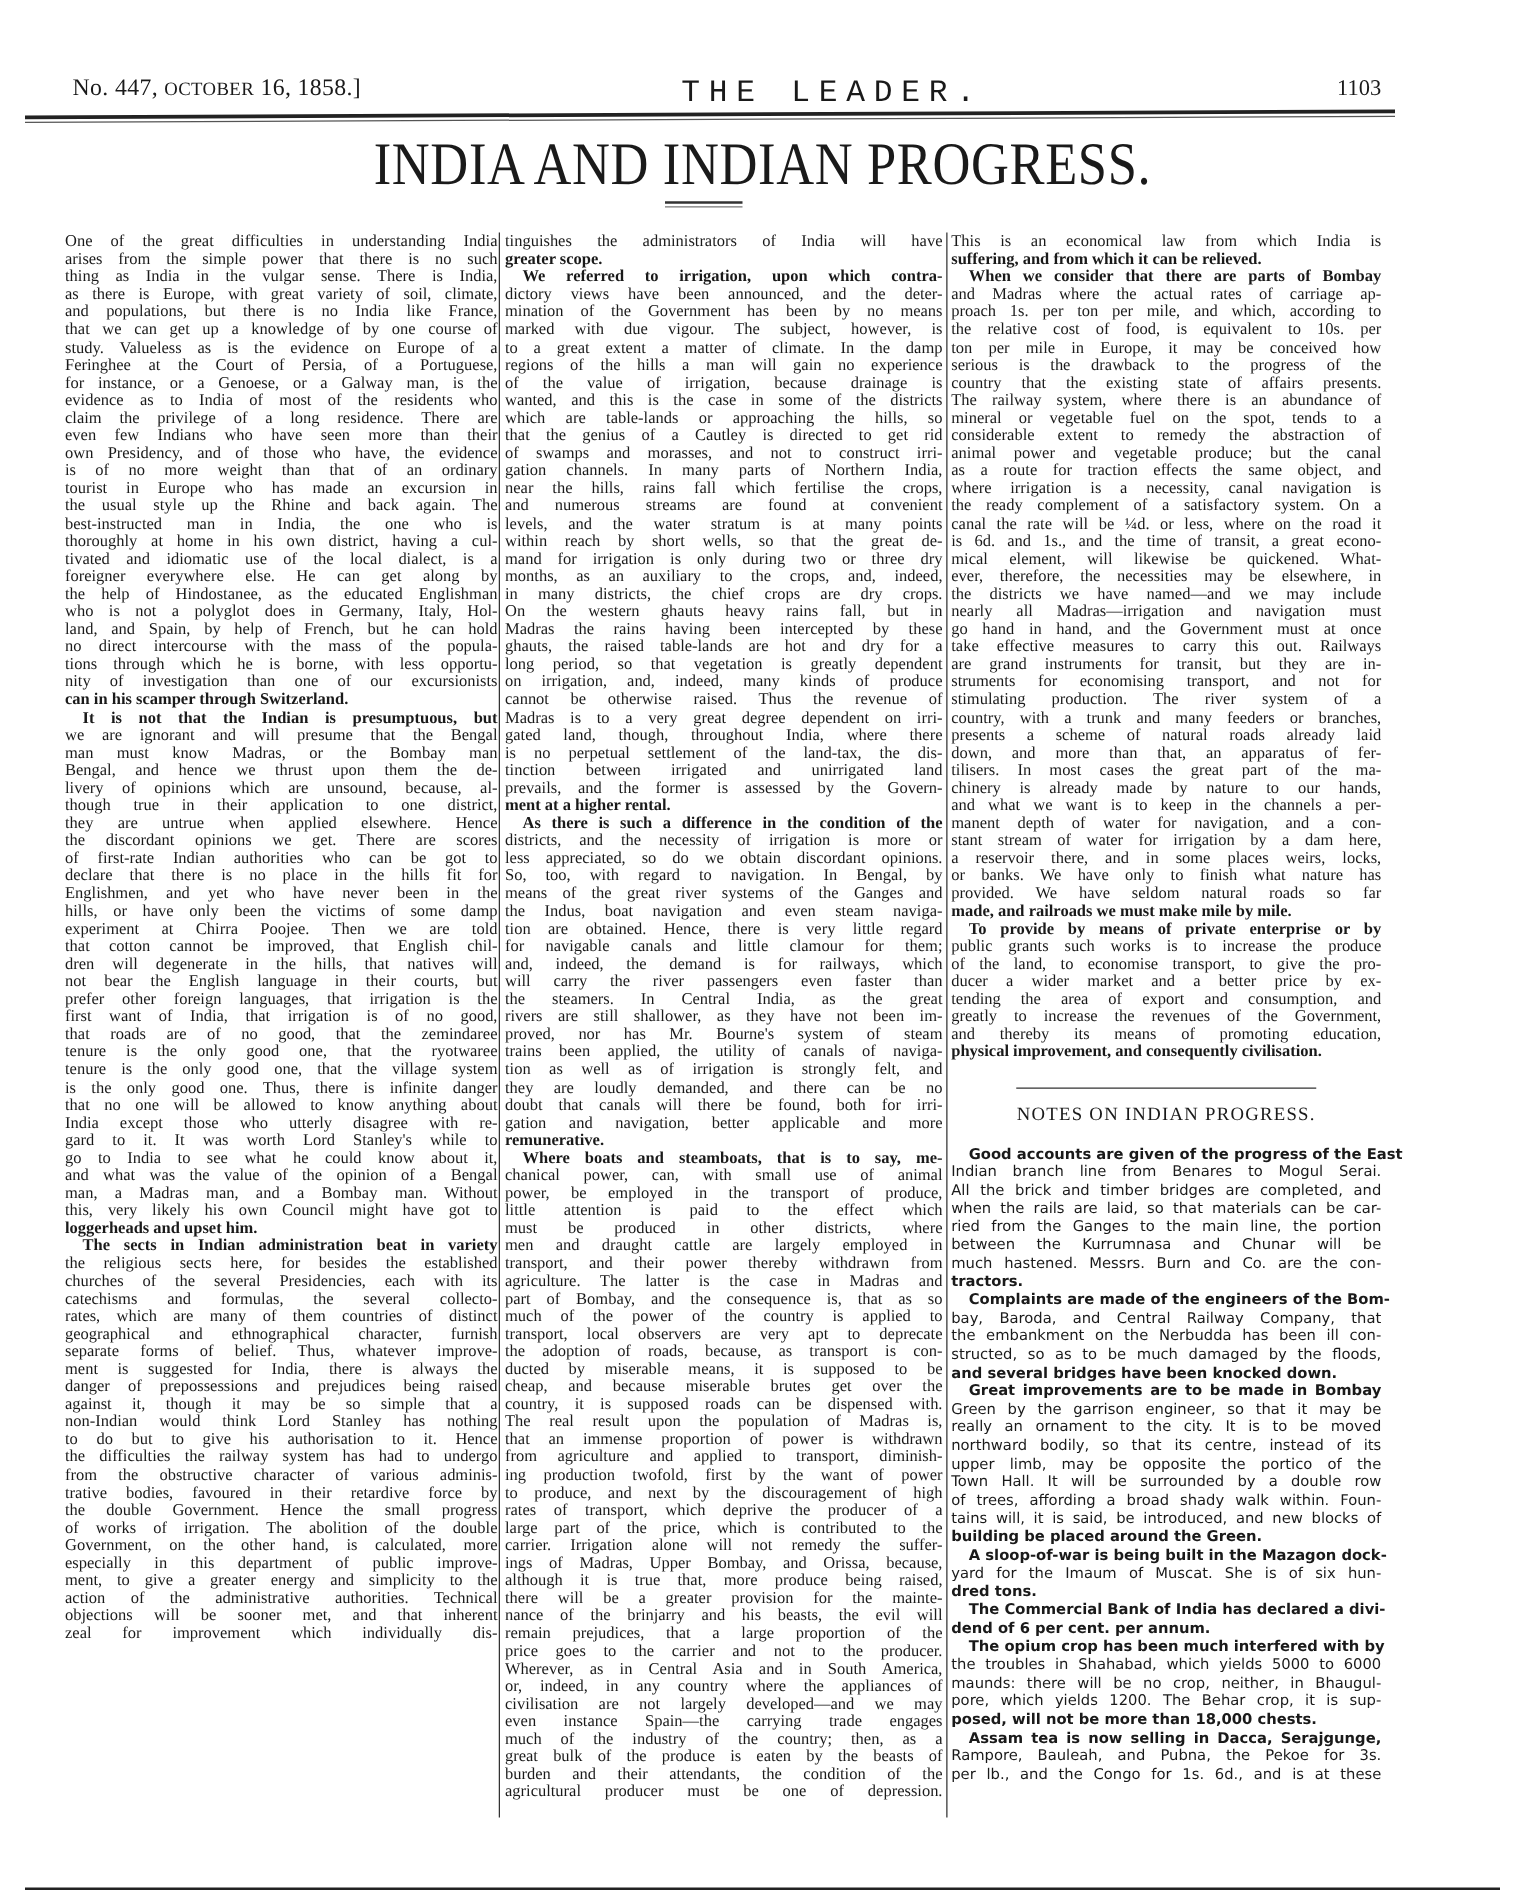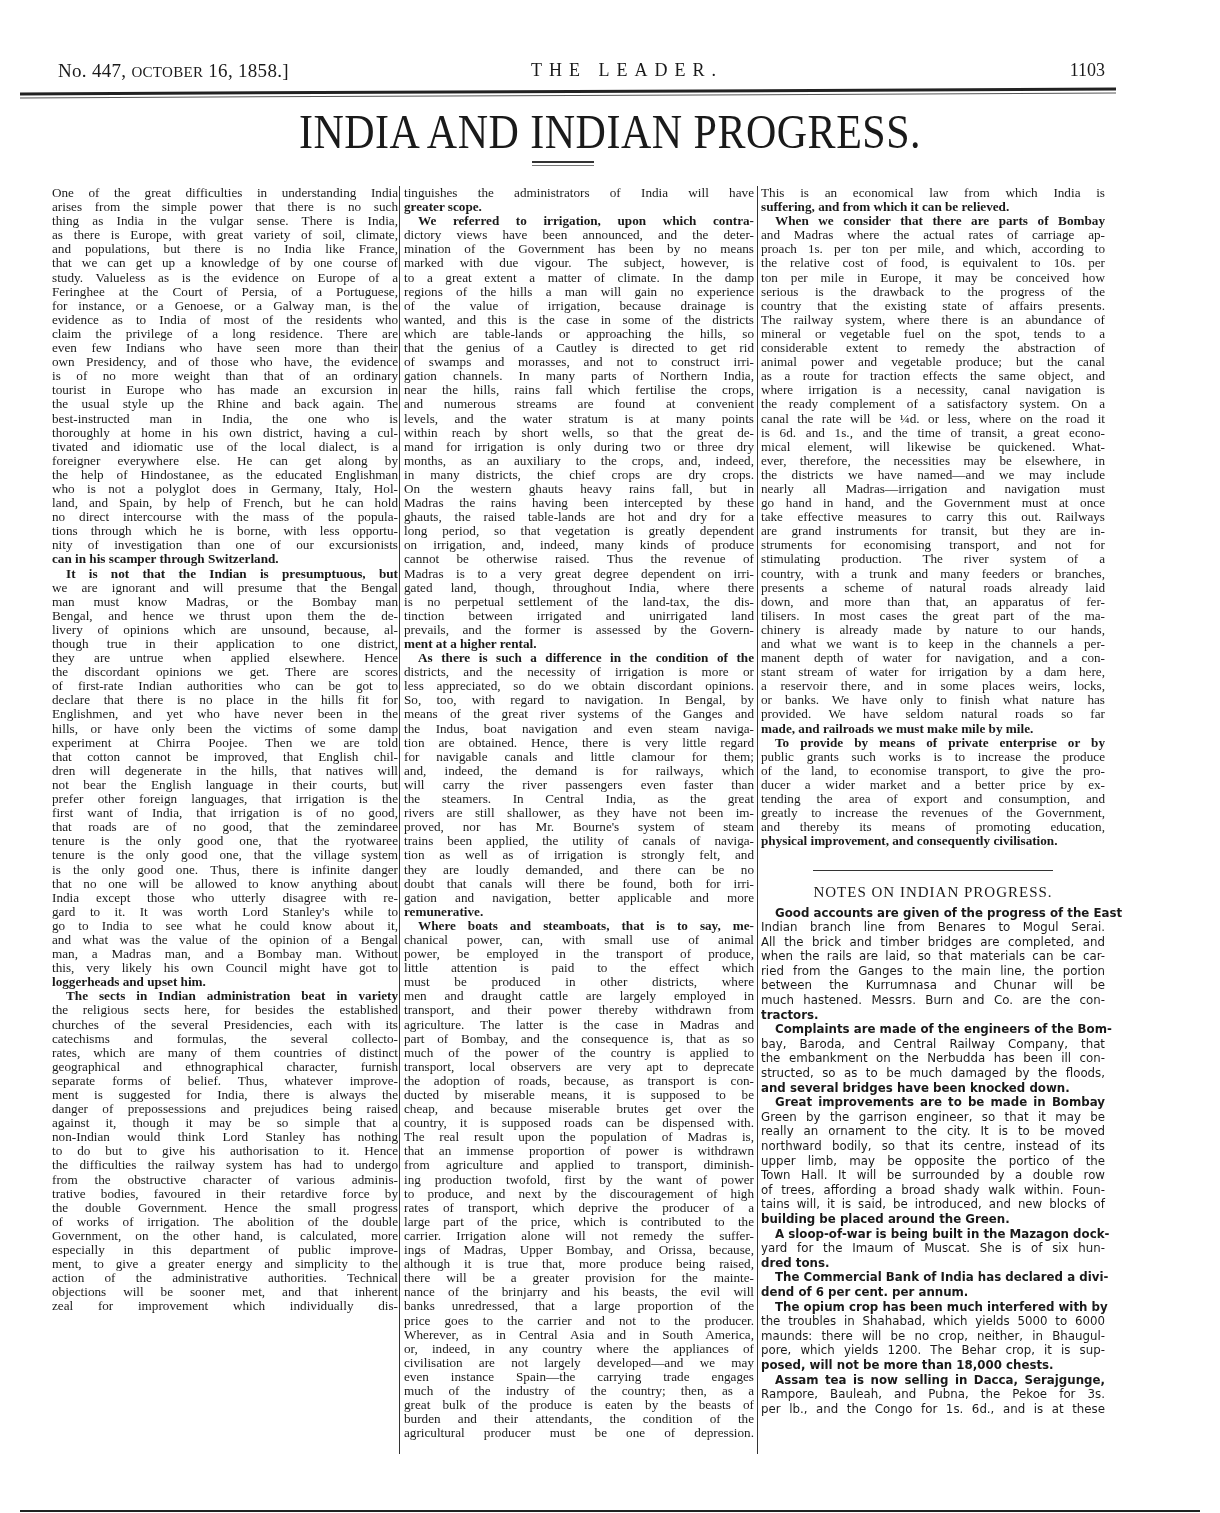--- a/index.html
+++ b/index.html
@@ -1,39 +1,39 @@
 <!DOCTYPE html>
 <html><head>
 <meta charset="utf-8">
 <style>
   html, body { margin:0; padding:0; background:#ffffff; }
   body { width:1220px; height:1513px; position:relative; overflow:hidden;
          font-family: "Liberation Serif", "DejaVu Serif", serif; color:#1a1a1a; }
   .header { position:absolute; left:58px; top:60px; width:1055px; height:30px; }
   .hdr-left { position:absolute; left:0; top:0; font-size:19px; letter-spacing:0.3px;text-align:center; }
   .hdr-left .sc { font-size:15px; }
-  .hdr-center { position:absolute; left:473px; top:0; font-size:18px; letter-spacing:7px; }
+  .hdr-center { position:absolute; left:487px; top:0; font-size:25px; letter-spacing:7px;font-family:Liberation Mono, monospace; }
   .hdr-right { position:absolute; right:8px; top:0; font-size:18px; font-weight:normal; }
   .rule-thick { position:absolute; left:20px; top:90px; width:1096px; height:3px; background:#222; transform:rotate(-0.25deg); }
   .rule-thin { position:absolute; left:20px; top:95px; width:1096px; height:1px; background:#555; transform:rotate(-0.25deg); }
   .main-title { position:absolute; left:0; width:1220px; top:108px; text-align:center;
                 font-size:42px; letter-spacing:0.5px; font-weight:normal; transform:scaleY(1.15); }
   .title-rule { position:absolute; left:532px; top:161px; width:62px; height:2px; background:#333; }
   .title-rule2 { position:absolute; left:532px; top:165px; width:62px; height:1px; background:#777; }
   .col { position:absolute; top:186px; font-size:13.2px; line-height:14.1px; }
   .col1 { left:52px; width:346px; }
   .col2 { left:404px; width:350px; }
   .col3 { left:761px; width:344px; }
   .vrule { position:absolute; width:1px; background:#333; }
   .line { white-space:nowrap; text-align:justify; text-align-last:justify; height:14.1px; overflow:visible; }
   .line.last { text-align-last:left;font-weight:bold; }
   .line.indent { padding-left:14px;font-weight:bold; }
   .sec-title { text-align:center; font-size:15.5px; letter-spacing:1.2px; line-height:15px; }
   .col3 .notes-rule { width:240px; height:1px; background:#333; margin:22px auto 14px auto; }
-  .col3 .notes-title { text-align:center; font-size:15px; letter-spacing:1px; margin-bottom:6px; }
+  .col3 .notes-title { text-align:center; font-size:15px; letter-spacing:1px; margin-bottom:16px; }
   .notes { font-family: "DejaVu Sans", "Liberation Sans", sans-serif; font-size:11.8px; line-height:14.6px; }
   .notes .line { height:14.6px; }
   .bottom-rule { position:absolute; left:20px; top:1510px; width:1180px; height:2px; background:#222; }
 </style>
 </head>
 <body>
 
 <div class="header">
   <div class="hdr-left"><span>No. 447, </span><span class="sc" id="month">OCTOBER</span><span> 16, 1858.]</span></div>
   <div class="hdr-center">THE LEADER.</div>
@@ -207,21 +207,21 @@
       <div class="line">from agriculture and applied to transport, diminish-</div>
       <div class="line">ing production twofold, first by the want of power</div>
       <div class="line">to produce, and next by the discouragement of high</div>
       <div class="line">rates of transport, which deprive the producer of a</div>
       <div class="line">large part of the price, which is contributed to the</div>
       <div class="line">carrier. Irrigation alone will not remedy the suffer-</div>
       <div class="line">ings of Madras, Upper Bombay, and Orissa, because,</div>
       <div class="line">although it is true that, more produce being raised,</div>
       <div class="line">there will be a greater provision for the mainte-</div>
       <div class="line">nance of the brinjarry and his beasts, the evil will</div>
-      <div class="line">banks unredressed, that a large proportion of the</div>
+      <div class="line">remain prejudices, that a large proportion of the</div>
       <div class="line">price goes to the carrier and not to the producer.</div>
       <div class="line">Wherever, as in Central Asia and in South America,</div>
       <div class="line">or, indeed, in any country where the appliances of</div>
       <div class="line">civilisation are not largely developed—and we may</div>
       <div class="line">even instance Spain—the carrying trade engages</div>
       <div class="line">much of the industry of the country; then, as a</div>
       <div class="line">great bulk of the produce is eaten by the beasts of</div>
       <div class="line">burden and their attendants, the condition of the</div>
       <div class="line">agricultural producer must be one of depression.</div>
     </div>

